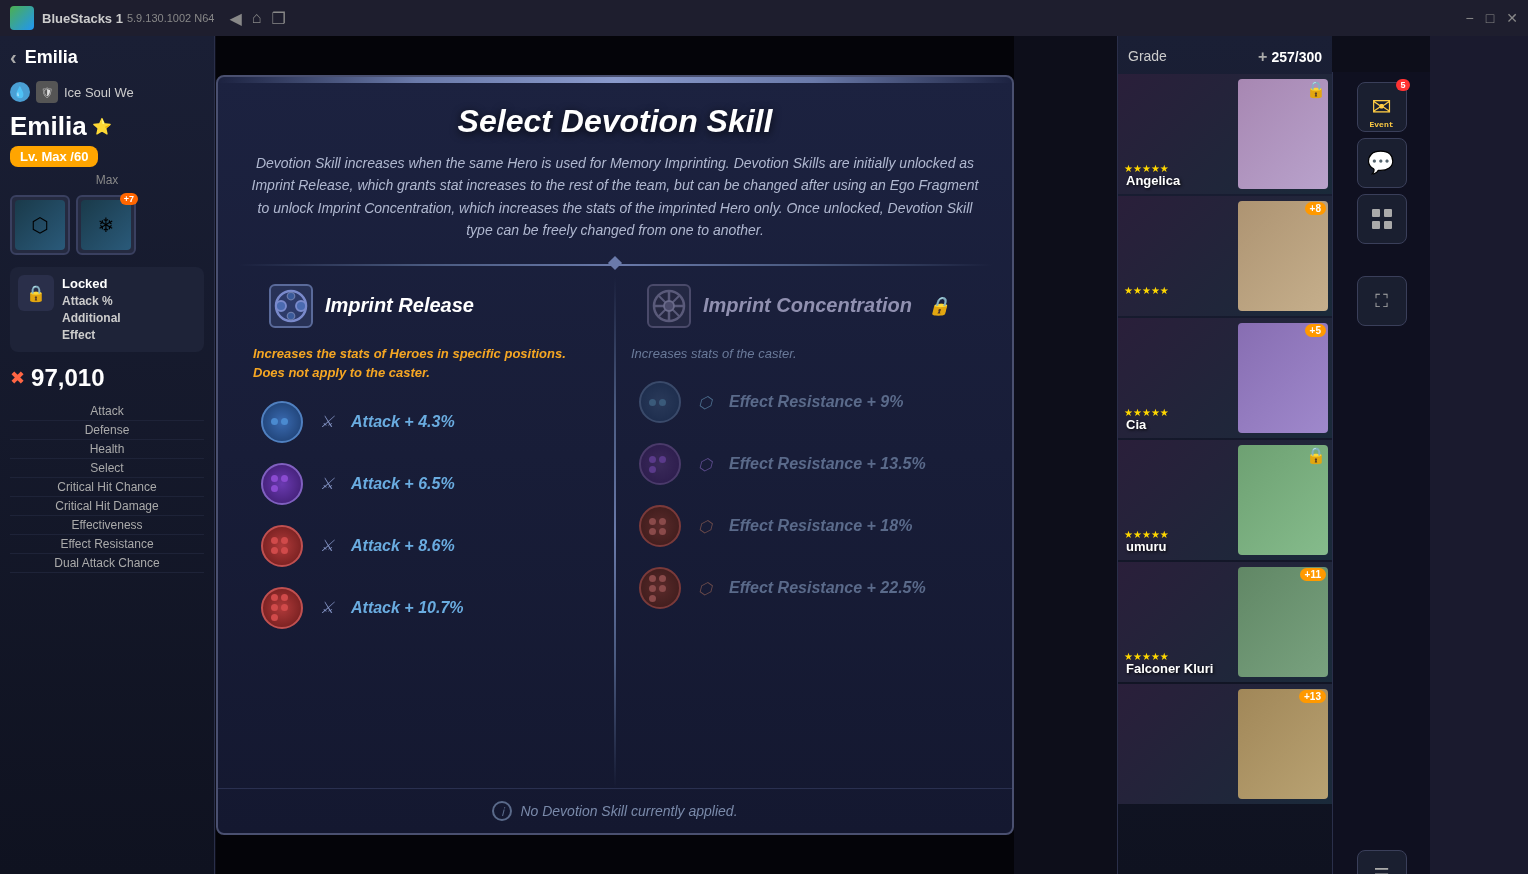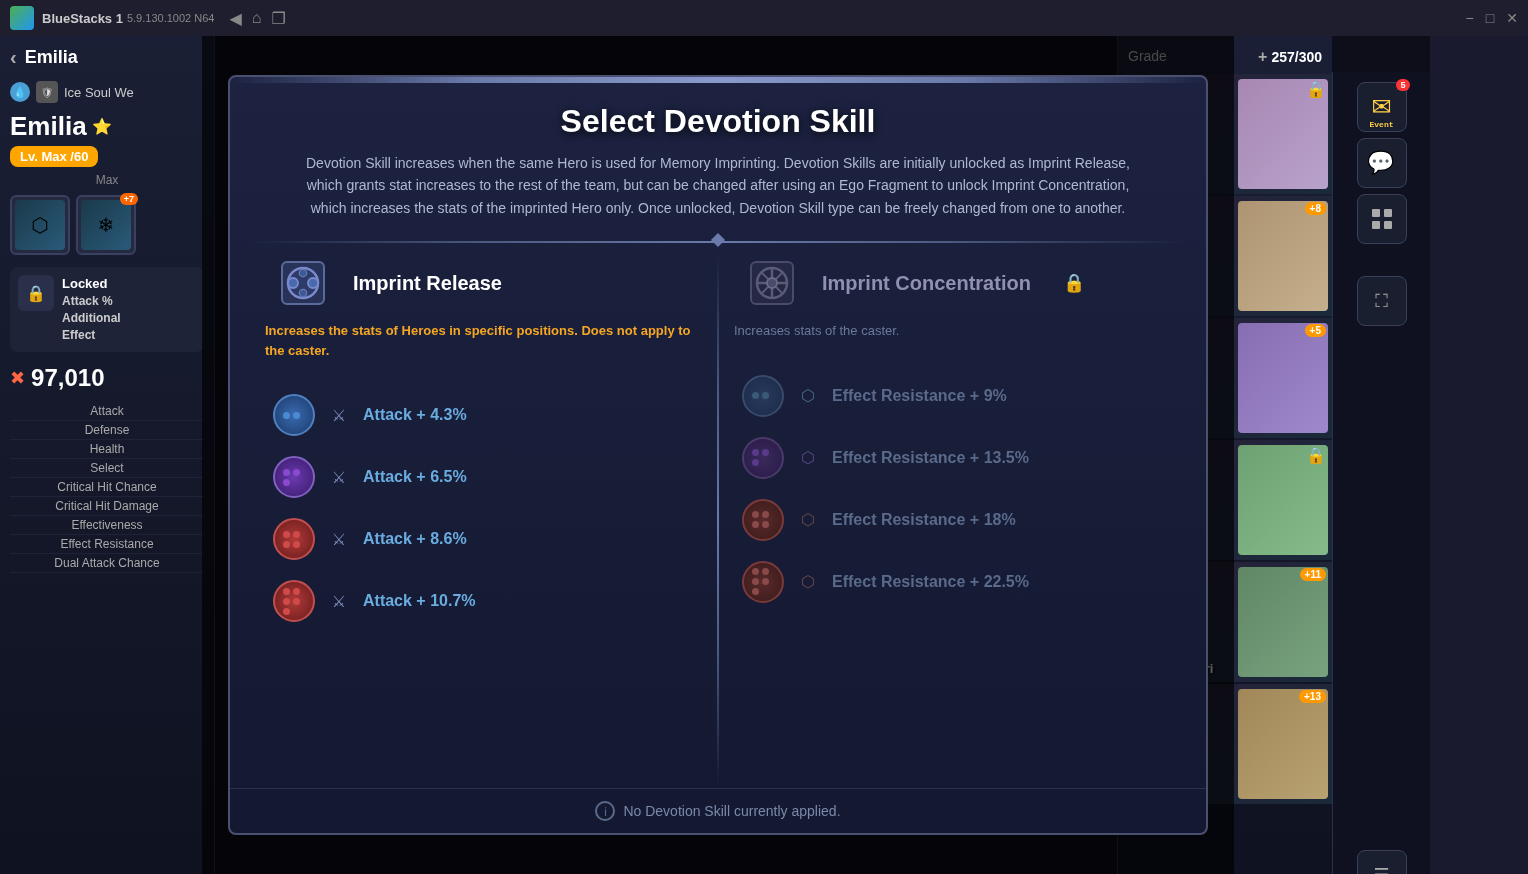--- a/index.html
+++ b/index.html
@@ -321,21 +321,21 @@
 
     .col-divider {
       width: 2px;
       background: linear-gradient(180deg, transparent, #4a5a80, #6a7aaa, #4a5a80, transparent);
       align-self: stretch;
     }
 
     .col-header {
       display: flex;
       align-items: center;
-      gap: 28px;
+      gap: 12px;
       margin-bottom: 10px;
       padding: 6px 16px;
     }
     .col-header-icon {
       width: 44px; height: 44px;
       background: rgba(100,130,200,0.2);
       border: 2px solid #5a6a9a;
       border-radius: 6px;
       display: flex;
       align-items: center;
@@ -348,21 +348,21 @@
       color: #fff;
     }
     .lock-indicator {
       color: #888;
       font-size: 18px;
       margin-left: 4px;
     }
 
     .col-subtitle {
       font-size: 13px;
-      margin-bottom: 28px;
+      margin-bottom: 12px;
       line-height: 1.5;
     }
     .col-subtitle.active {
       color: #f5a623;
       font-weight: bold;
     }
     .col-subtitle.locked {
       color: #6a7a9a;
     }
 
@@ -678,21 +678,21 @@
       <li>Health</li>
       <li>Select</li>
       <li>Critical Hit Chance</li>
       <li>Critical Hit Damage</li>
       <li>Effectiveness</li>
       <li>Effect Resistance</li>
       <li>Dual Attack Chance</li>
     </ul>
   </div>
 
-  <div class="modal-overlay" style="left:202px; width:1032px;">
+  <div class="modal-overlay" style="left:216px; width:798px;font-style:italic;">
     <div class="modal">
       <div class="modal-header-deco"></div>
 
       <div class="modal-title-section">
         <h2 class="modal-title">Select Devotion Skill</h2>
         <p class="modal-desc">Devotion Skill increases when the same Hero is used for Memory Imprinting. Devotion Skills are initially unlocked as Imprint Release, which grants stat increases to the rest of the team, but can be changed after using an Ego Fragment to unlock Imprint Concentration, which increases the stats of the imprinted Hero only. Once unlocked, Devotion Skill type can be freely changed from one to another.</p>
       </div>
 
       <div class="modal-divider">
         <div class="modal-divider-diamond"></div>

